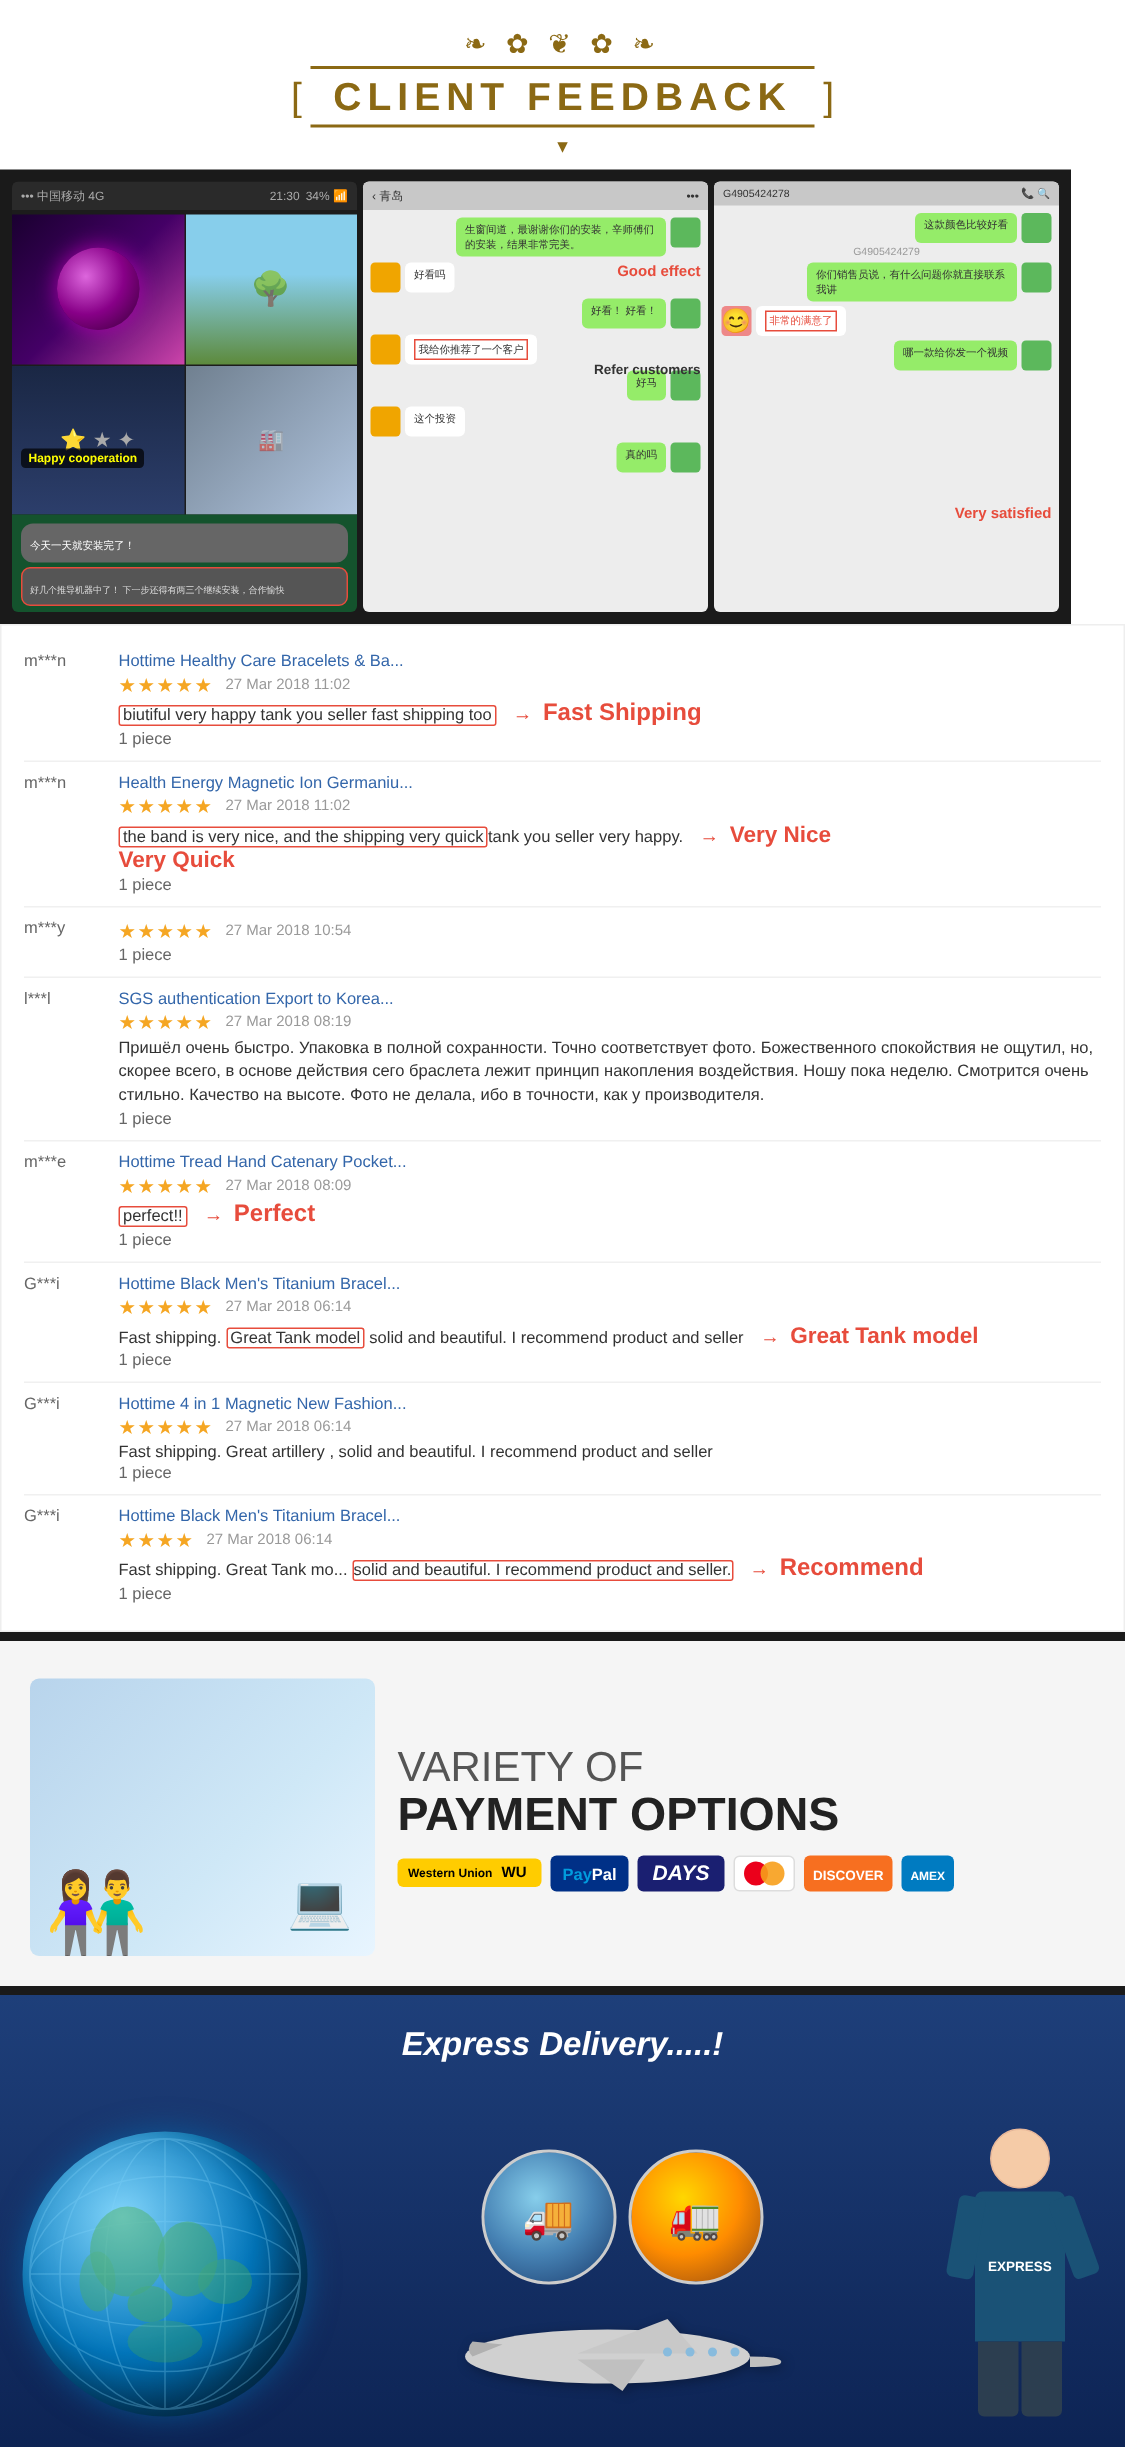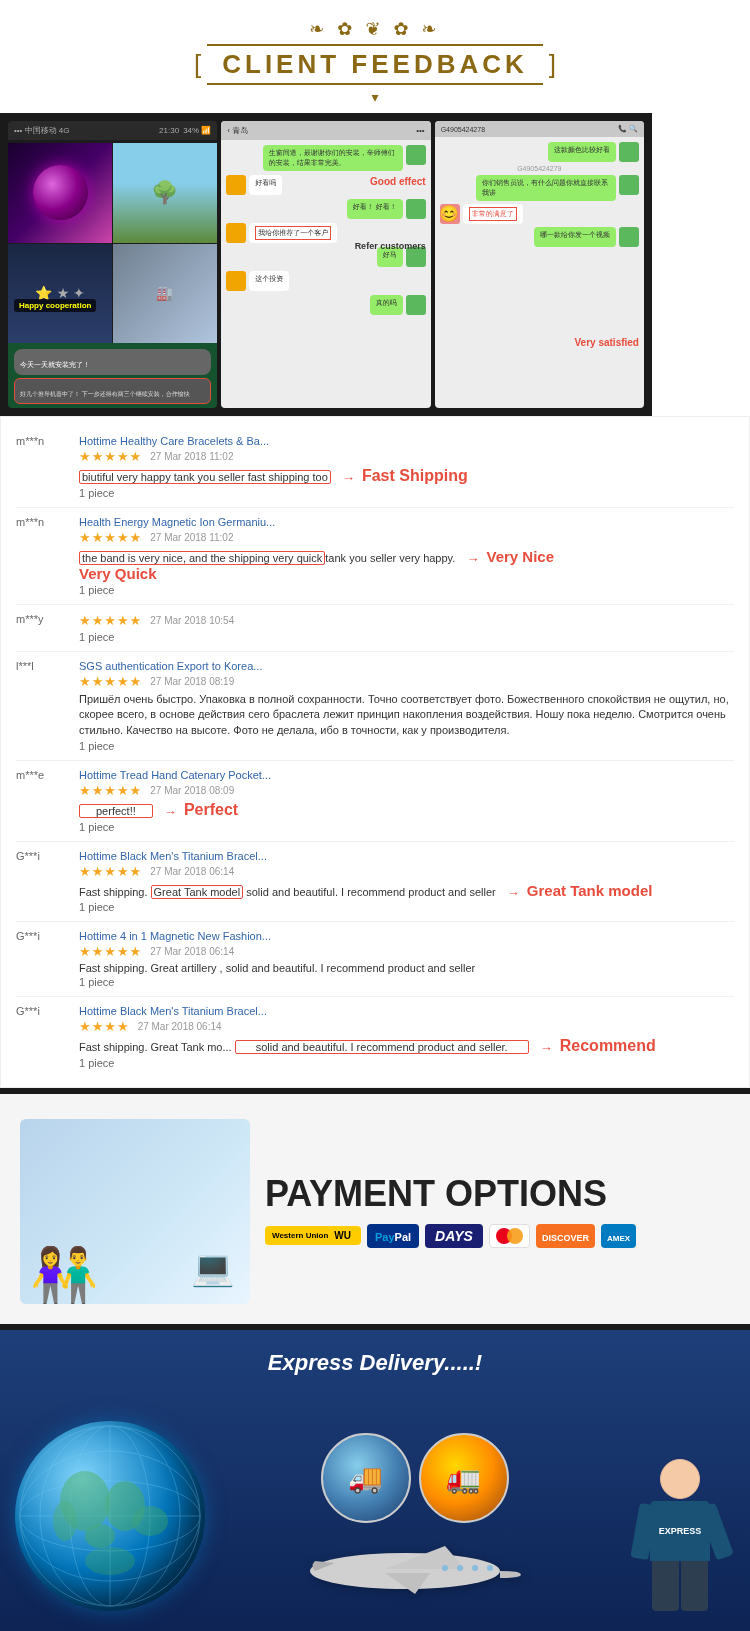--- a/index.html
+++ b/index.html
@@ -12,21 +12,21 @@
 
     
     .client-feedback-header {
       text-align: center;
       padding: 18px 0 8px;
       background: #fff;
     }
 
     
     .chat-section {
-      width: 652px;
+      width: 714px;
       background: #1a1a1a;
       padding: 8px;
       display: flex;
       gap: 4px;
     }
     .chat-box {
       flex: 1;
       background: #f5f5f5;
       border-radius: 4px;
       overflow: hidden;
@@ -252,21 +252,21 @@
 
   <div class="review-row">
     <div class="review-user">m***e</div>
     <div style="flex:1;">
       <div style="font-size:11px; color:#3366aa; margin-bottom:2px;">Hottime Tread Hand Catenary Pocket...</div>
       <div style="display:flex; align-items:center; gap:8px; margin-bottom:3px;">
         <span class="review-stars">★★★★★</span>
         <span style="font-size:10px; color:#999;">27 Mar 2018 08:09</span>
       </div>
       <div style="font-size:11px; color:#333;">
-        <span style="border:1.5px solid #e74c3c; padding:0 16px; border-radius:2px;">perfect!!</span>
+        <span style="border:1.5px solid #e74c3c; padding:0 2px; border-radius:2px;">perfect!!</span>
         <span style="margin-left:8px; color:#e74c3c; font-size:13px;">→</span>
         <span style="font-size:16px; font-weight:bold; color:#e74c3c; margin-left:4px;">Perfect</span>
       </div>
       <div style="font-size:11px; color:#666; margin-top:2px;">1 piece</div>
     </div>
   </div>
 
   <div class="review-row">
     <div class="review-user">G***i</div>
     <div style="flex:1;">
@@ -299,42 +299,43 @@
 
   <div class="review-row" style="border-bottom:none;">
     <div class="review-user">G***i</div>
     <div style="flex:1;">
       <div style="font-size:11px; color:#3366aa; margin-bottom:2px;">Hottime Black Men's Titanium Bracel...</div>
       <div style="display:flex; align-items:center; gap:8px; margin-bottom:3px;">
         <span class="review-stars">★★★★</span>
         <span style="font-size:10px; color:#999;">27 Mar 2018 06:14</span>
       </div>
       <div style="font-size:11px; color:#333; position:relative;">
-        Fast shipping. Great Tank mo... <span style="border:1.5px solid #e74c3c; padding:0 20px; border-radius:2px;">solid and beautiful. I recommend product and seller.</span>
+        Fast shipping. Great Tank mo... <span style="border:1.5px solid #e74c3c; padding:0 0; border-radius:2px;">solid and beautiful. I recommend product and seller.</span>
         <span style="margin-left:8px; color:#e74c3c; font-size:13px;">→</span>
         <span style="font-size:16px; font-weight:bold; color:#e74c3c; margin-left:4px;">Recommend</span>
       </div>
       <div style="font-size:11px; color:#666; margin-top:2px;">1 piece</div>
     </div>
   </div>
 
 </div>
 
 <div style="height:6px; background:#1a1a1a;"></div>
 
 <div style="background:#f5f5f5; padding:25px 20px 20px;">
   <div style="display:flex; align-items:center; gap:15px;">
 
     <div style="width:230px; height:185px; background:linear-gradient(135deg, #b8d4ec 0%, #cfe8f7 60%, #e8f5ff 100%); border-radius:6px; overflow:hidden; flex-shrink:0; display:flex; align-items:flex-end; justify-content:flex-start; position:relative;">
       <div style="position:absolute; bottom:0; left:10px; font-size:55px; line-height:1;">👫</div>
       <div style="position:absolute; bottom:15px; right:15px; font-size:35px;">💻</div>
     </div>
 
     <div style="flex:1;">
-      <div style="font-size:36px; font-weight:900; color:#222; line-height:1; margin-bottom:12px;">PAYMENT OPTIONS</div>
+      <div style="font-size:28px; font-weight:300; color:#555; line-height:1.1;">VARIETY OF</div>
+      <div style="font-size:31px; font-weight:900; color:#222; line-height:1; margin-bottom:12px;">PAYMENT OPTIONS</div>
 
       <div style="display:flex; gap:6px; align-items:center; flex-wrap:wrap;">
 
         <div style="background:#ffcc00; border-radius:4px; padding:3px 7px; display:flex; align-items:center; gap:3px;">
           <span style="font-size:8px; font-weight:bold; color:#000;">Western Union</span>
           <span style="font-size:10px; font-weight:900; color:#000; background:#ffcc00; padding:1px 3px; border-radius:2px;">WU</span>
         </div>
 
         <div style="background:#003087; border-radius:4px; padding:3px 8px;">
           <span style="font-size:11px; font-weight:bold;"><span style="color:#009cde;">Pay</span><span style="color:#fff;">Pal</span></span>
@@ -422,21 +423,21 @@
         </svg>
       </div>
     </div>
 
     <div style="width:110px; height:220px; flex-shrink:0; display:flex; align-items:flex-end; justify-content:center; position:relative;">
 
       <div style="position:relative; display:flex; flex-direction:column; align-items:center;">
 
         <div style="width:40px; height:40px; border-radius:50%; background:#f5cba7; margin-bottom:2px; border:1px solid #e8b89a;"></div>
 
-        <div style="width:60px; height:60px; background:#1a5276; border-radius:5px 5px 0 0; display:flex; align-items:center; justify-content:center;">
+        <div style="width:60px; height:100px; background:#1a5276; border-radius:5px 5px 0 0; display:flex; align-items:center; justify-content:center;">
           <span style="color:#fff; font-size:9px; font-weight:bold;">EXPRESS</span>
         </div>
 
         <div style="display:flex; gap:2px;">
           <div style="width:27px; height:50px; background:#2c3e50; border-radius:0 0 4px 4px;"></div>
           <div style="width:27px; height:50px; background:#2c3e50; border-radius:0 0 4px 4px;"></div>
         </div>
 
         <div style="position:absolute; top:45px; left:-15px; width:18px; height:55px; background:#1a5276; border-radius:4px; transform:rotate(10deg);"></div>
         <div style="position:absolute; top:45px; right:-15px; width:18px; height:55px; background:#1a5276; border-radius:4px; transform:rotate(-20deg);"></div>

